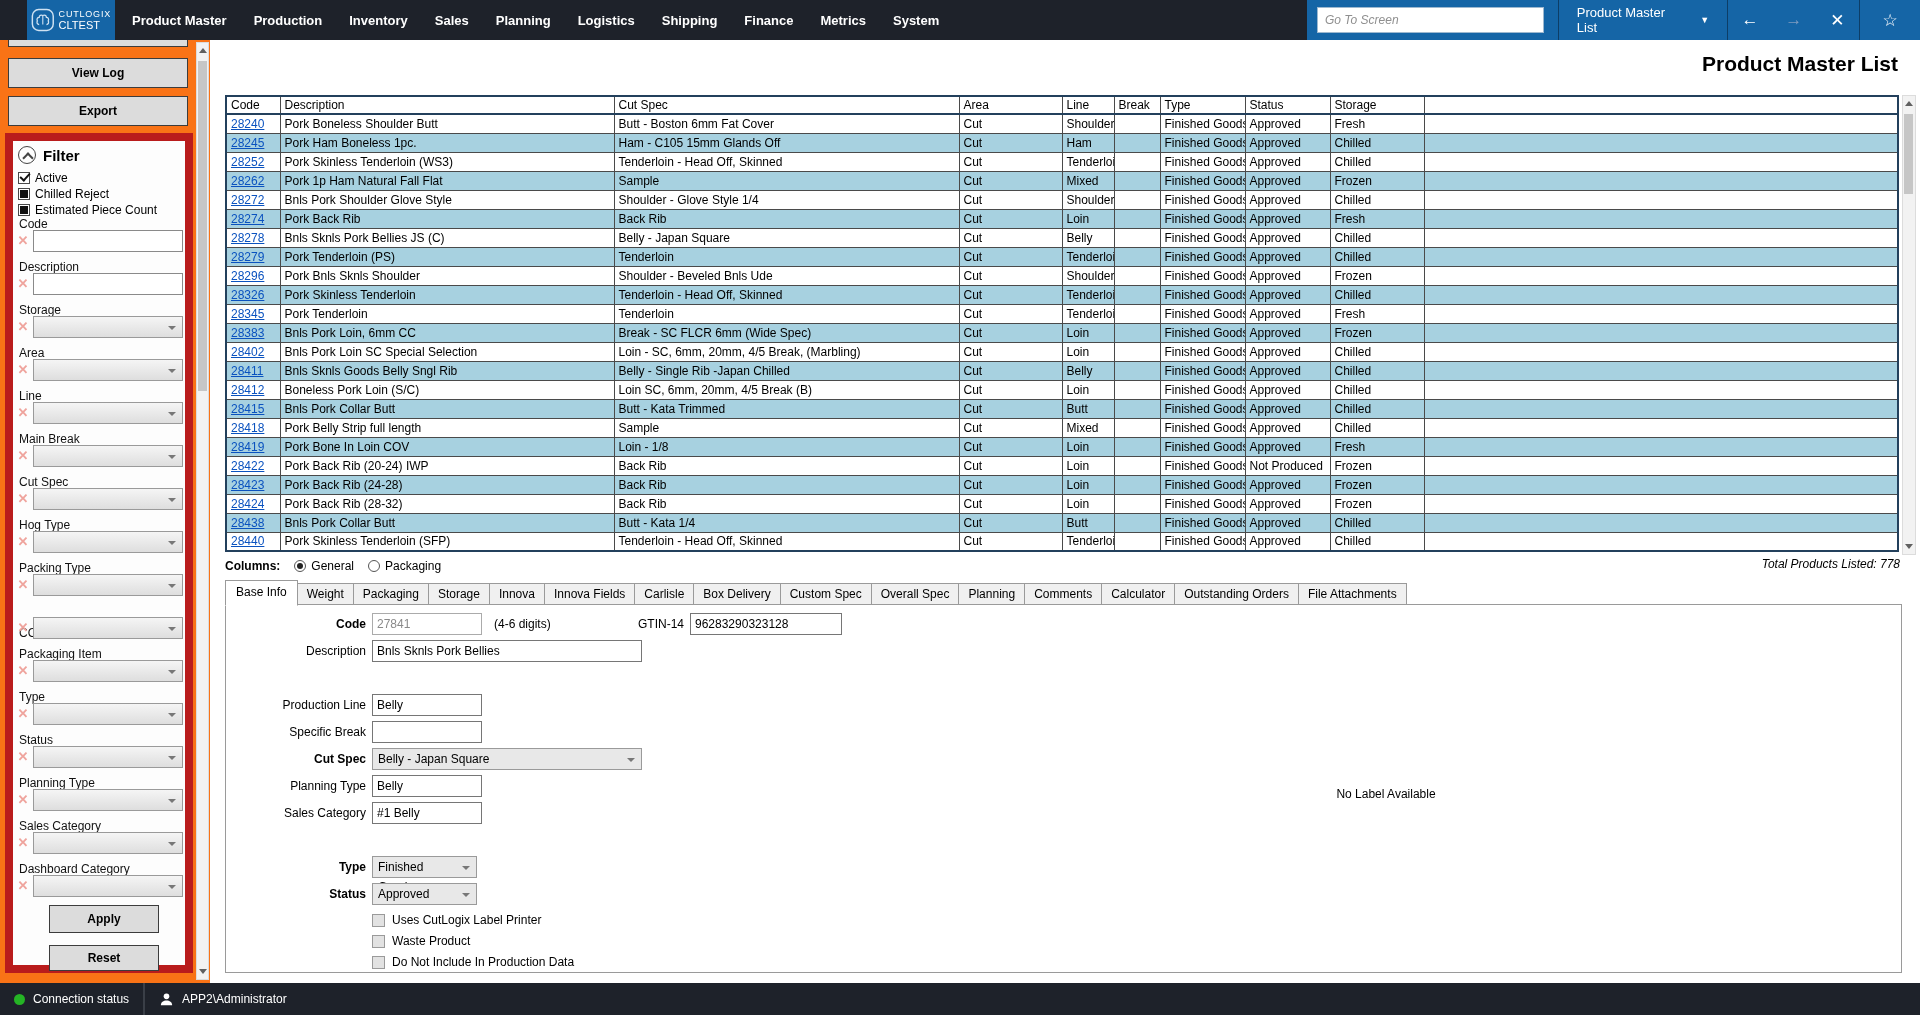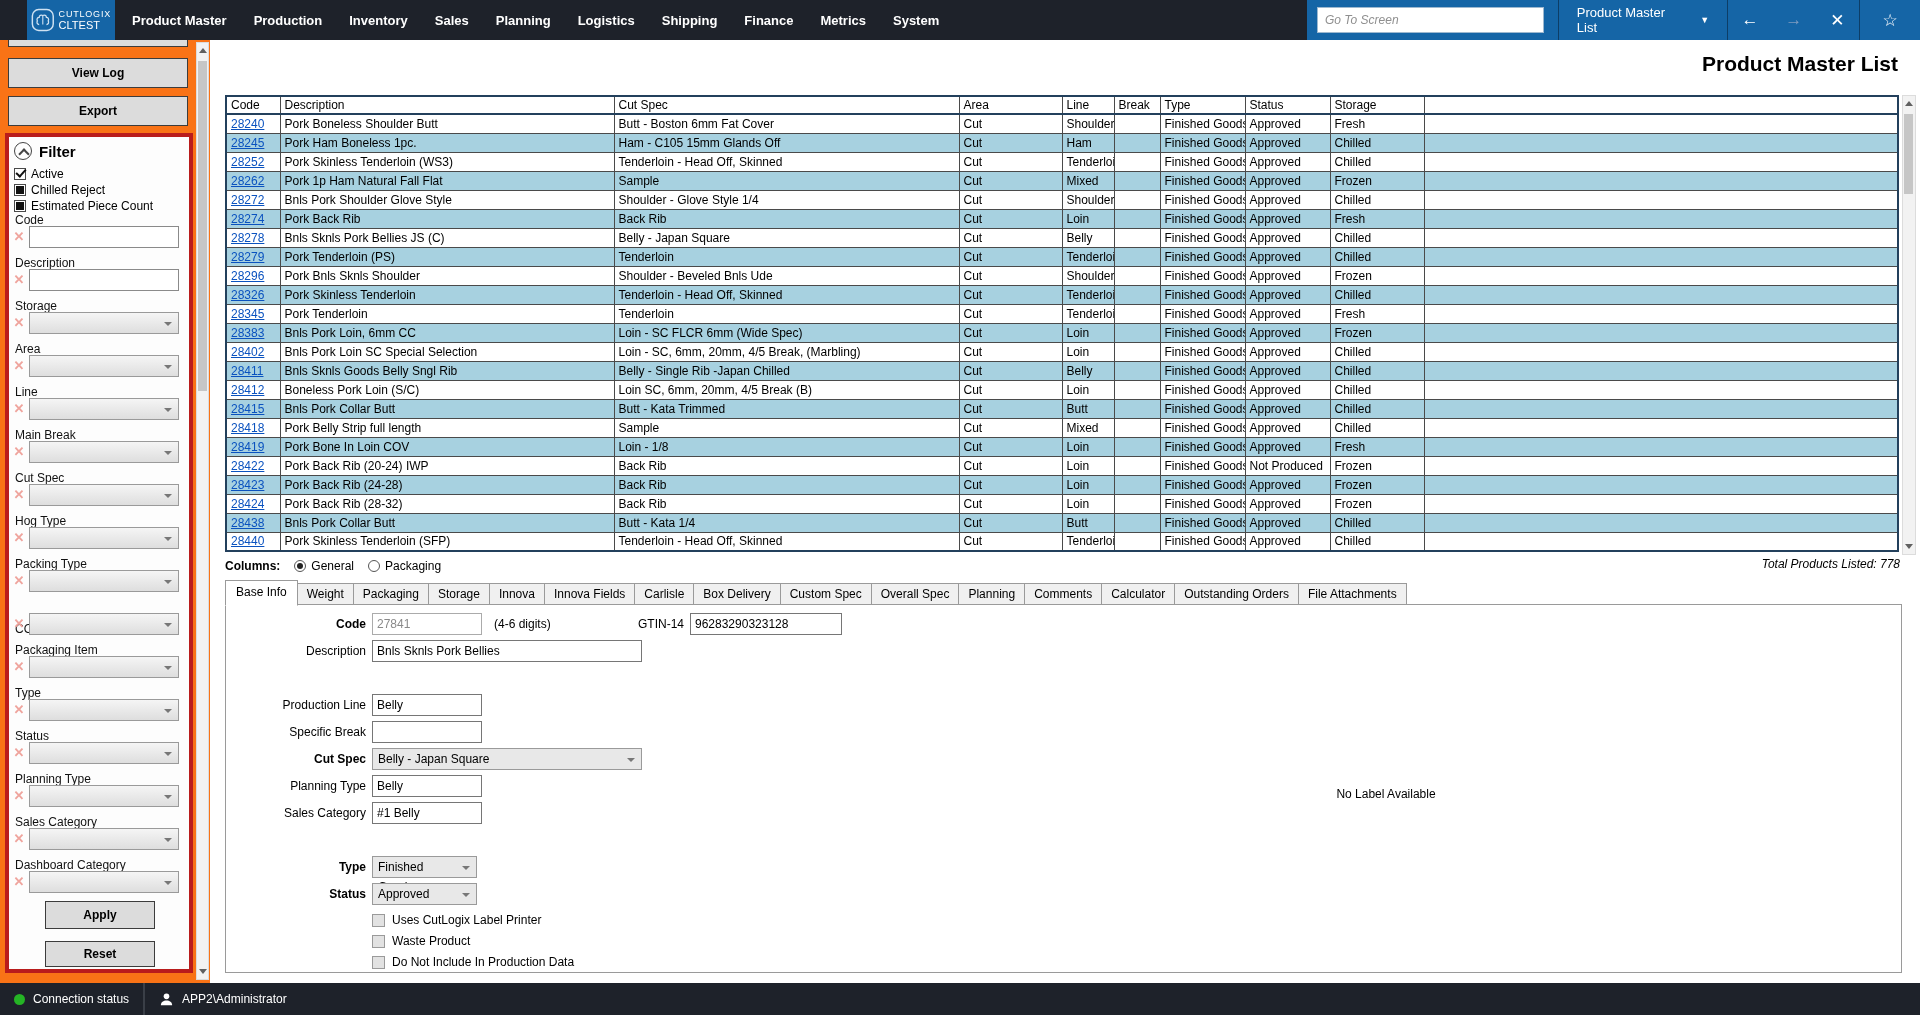--- a/index.html
+++ b/index.html
@@ -22,21 +22,21 @@
   .navico { width:44px; text-align:center; color:#fff; font-size:17px; cursor:pointer; }
   .navico.dim { color:#7f9cc0; }
   .starico { width:60px; text-align:center; color:#fff; font-size:17px; cursor:pointer; }
 
   
   .sidebar { position:absolute; left:0; top:40px; width:210px; height:943px; background:#f97316; }
   .gbtn { position:absolute; left:8px; width:180px; background:#dcdcdc; border:1px solid #3c3c3c; font-weight:bold; font-size:12px; font-family:inherit; color:#000; cursor:pointer; }
   #btn-sliver { top:0; height:7px; border-top:none; }
   #btn-viewlog { top:18px; height:30px; }
   #btn-export { top:56px; height:30px; }
-  .filter-panel { position:absolute; left:5px; top:93px; width:188px; height:840px; border:4px solid #b91c1c; background:#fdfdfd; }
+  .filter-panel { position:absolute; left:5px; top:93px; width:188px; height:840px; border:8px solid #b91c1c; background:#fdfdfd; }
   .fhead { position:absolute; top:5px; left:5px; display:flex; align-items:center; gap:7px; }
   .collapse-circle { width:18px; height:18px; border:1px solid #444; border-radius:50%; position:relative; }
   .collapse-circle::after { content:""; position:absolute; left:5px; top:7px; width:6px; height:6px; border-left:2px solid #444; border-top:2px solid #444; transform:rotate(45deg); }
   .ftitle { font-size:15px; font-weight:bold; }
   .fcheck { position:absolute; left:5px; display:flex; gap:5px; align-items:center; font-size:12px; }
   .cbox { width:12px; height:12px; border:1px solid #494949; background:#fff; position:relative; flex:0 0 auto; }
   .cbox.checked::after { content:""; position:absolute; left:1px; top:0px; width:8px; height:4px; border-left:2px solid #111; border-bottom:2px solid #111; transform:rotate(-48deg); }
   .cbox.indet::after { content:""; position:absolute; left:1px; top:1px; right:1px; bottom:1px; background:#111; }
   .flab { position:absolute; left:6px; font-size:12px; color:#111; white-space:nowrap; }
   .fx { position:absolute; left:2px; width:16px; text-align:center; color:#efa49d; font-size:13px; font-weight:bold; line-height:22px; cursor:pointer; }
@@ -406,21 +406,21 @@
           <td>Tenderloin</td>
           <td></td>
           <td>Finished Goods</td>
           <td>Approved</td>
           <td>Fresh</td>
           <td></td>
         </tr>
         <tr class="alt">
           <td><a class="code-link">28383</a></td>
           <td>Bnls Pork Loin, 6mm CC</td>
-          <td>Loin - SC FLCR 6mm (Wide Spec)</td>
+          <td>Break - SC FLCR 6mm (Wide Spec)</td>
           <td>Cut</td>
           <td>Loin</td>
           <td></td>
           <td>Finished Goods</td>
           <td>Approved</td>
           <td>Frozen</td>
           <td></td>
         </tr>
         <tr>
           <td><a class="code-link">28402</a></td>

